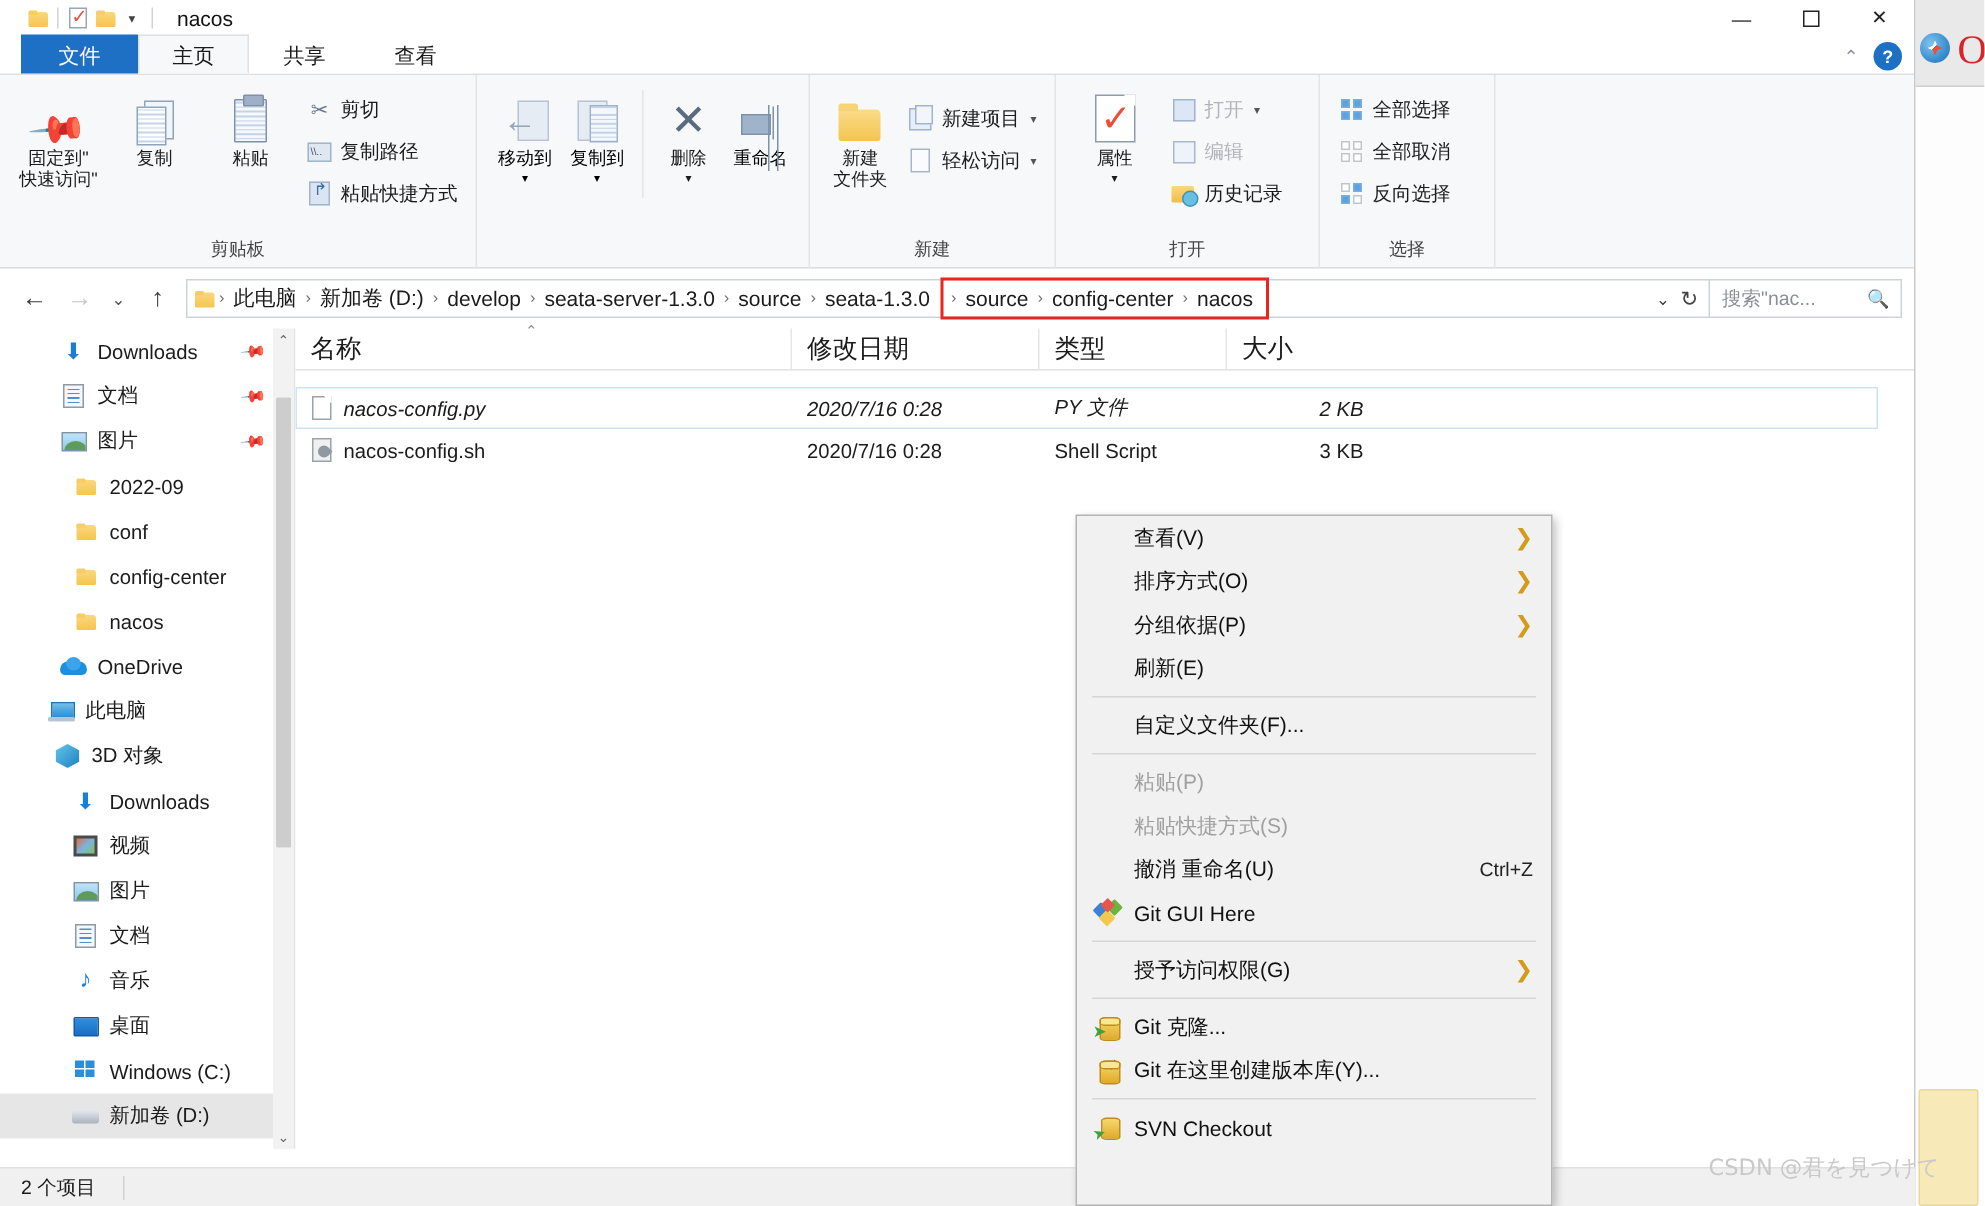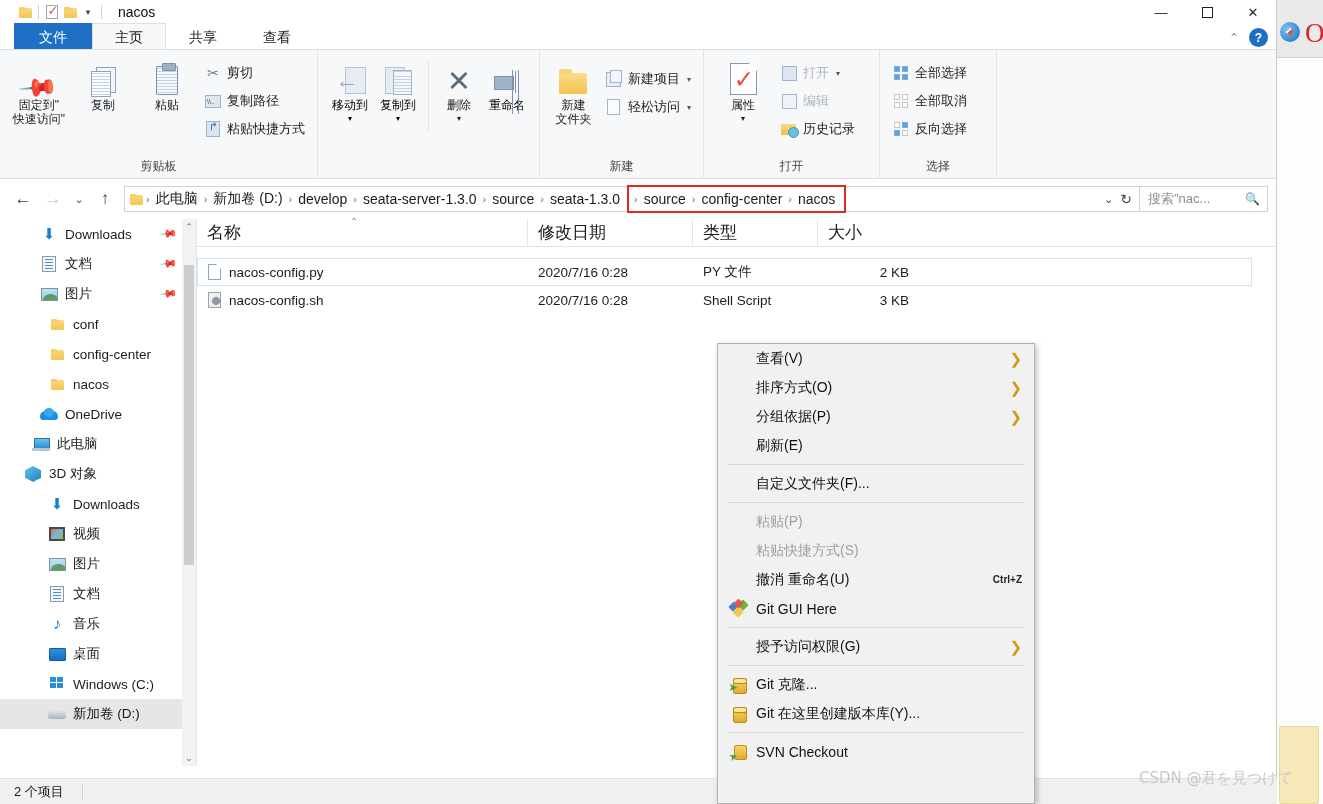--- a/index.html
+++ b/index.html
@@ -248,21 +248,21 @@
 
   .split { width:1px; background:#e4e4e4; }
 
   .content { flex:1; position:relative; background:#fff; }
   .colhead { height:28px; display:flex; align-items:center; border-bottom:1px solid #e2e2e2; position:relative; }
   .colhead .ch { font-size:17px; color:#1b1b1b; padding-left:10px; position:relative; height:28px; line-height:28px; }
   .colhead .ch + .ch { border-left:1px solid #e6e6e6; }
   .sortmark { position:absolute; left:153px; top:-3px; font-size:10px; color:#8a8f95; }
 
   .filerow { height:28px; display:flex; align-items:center; font-size:13.5px; color:#1b1b1b; }
-  .filerow.focus { border:1px solid #cce3f7; background:#fff; }
+  .filerow.focus { border:1px solid #cce3f7; background:#fff;font-style:italic; }
   .fcell { padding-left:10px; overflow:hidden; white-space:nowrap; }
   .fcell.size { text-align:right; padding-right:14px; padding-left:0; }
   .fname { display:flex; align-items:center; gap:8px; }
   .f-py { width:13px; height:16px; background:#fff; border:1px solid #9aa3ad; position:relative; }
   .f-py::before { content:""; position:absolute; right:-1px; top:-1px; border-width:0 5px 5px 0; border-style:solid; border-color:transparent #fff transparent transparent; }
   .f-sh { width:13px; height:16px; background:#f0f0f0; border:1px solid #9aa3ad; position:relative; }
   .f-sh::after { content:""; position:absolute; left:3px; top:4px; width:8px; height:8px; background:#8f98a3; border-radius:50% 0 50% 50%; transform:rotate(45deg); }
 
   
   .statusbar {
@@ -278,21 +278,21 @@
     background:#f1f1f1; border:1px solid #b4b4b4;
     box-shadow:2px 2px 6px rgba(0,0,0,.26);
     overflow:hidden; z-index:40;
   }
   .mi {
     height:29px; display:flex; align-items:center; position:relative;
     font-size:14px; color:#111; padding-left:38px; padding-right:12px;
   }
   .mi.dis { color:#a0a0a0; }
   .mi .mic { position:absolute; left:12px; width:17px; height:17px; display:flex; align-items:center; justify-content:center; }
-  .mi .acc { margin-left:auto; font-size:10px; color:#222;font-weight:bold; }
+  .mi .acc { margin-left:auto; font-size:13px; color:#222; }
   .mi .arr { margin-left:auto; color:#d49a1c; font-size:15px; line-height:1; font-weight:600; }
   .mi .arr::after { content:"❯"; }
   .msep { height:1px; background:#d6d6d6; margin:4px 10px 4px 10px; }
   .mi-hl { position:absolute; left:-4px; right:-1px; top:-1px; bottom:-1px; border:2px solid #e8251f; pointer-events:none; }
   .mi.hl-wrap { position:relative; }
 
   
   .git-dia { width:17px; height:15px; position:relative; }
   .git-dia i { position:absolute; width:8px; height:8px; transform:rotate(45deg); border-radius:1px; }
   .git-dia i.b { background:#3b82d6; left:0px; top:2px; }
@@ -618,20 +618,26 @@
           <span class="nicon">
               <span class="i-pic"></span>
             </span>
           <span>图片</span>
           <span class="pin">📌</span>
         </div>
         <div class="navrow" style="padding-left:48px">
           <span class="nicon">
               <span class="folder-ico"></span>
             </span>
+          <span>2022-09</span>
+        </div>
+        <div class="navrow" style="padding-left:48px">
+          <span class="nicon">
+              <span class="folder-ico"></span>
+            </span>
           <span>conf</span>
         </div>
         <div class="navrow" style="padding-left:48px">
           <span class="nicon">
               <span class="folder-ico"></span>
             </span>
           <span>config-center</span>
         </div>
         <div class="navrow" style="padding-left:48px">
           <span class="nicon">
@@ -644,21 +650,21 @@
               <span class="i-cloud"></span>
             </span>
           <span>OneDrive</span>
         </div>
         <div class="navrow" style="padding-left:32px">
           <span class="nicon">
               <span class="i-pc"></span>
             </span>
           <span>此电脑</span>
         </div>
-        <div class="navrow" style="padding-left:24px">
+        <div class="navrow" style="padding-left:36px">
           <span class="nicon">
               <span class="i-3d"></span>
             </span>
           <span>3D 对象</span>
         </div>
         <div class="navrow" style="padding-left:48px">
           <span class="nicon i-dl">⬇</span>
           <span>Downloads</span>
         </div>
         <div class="navrow" style="padding-left:48px">

